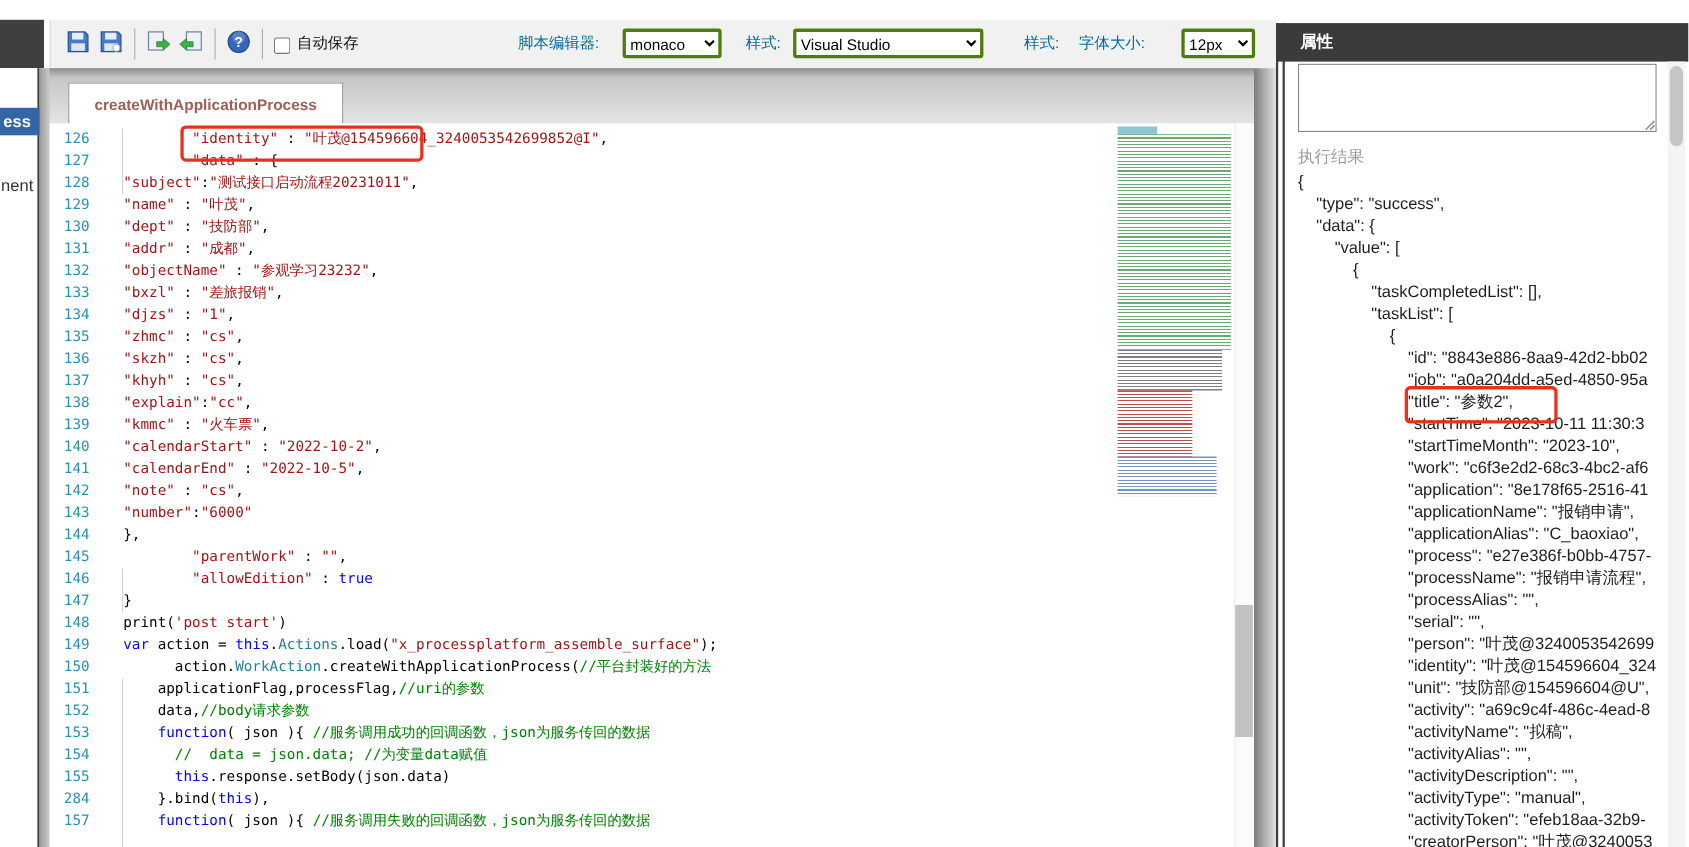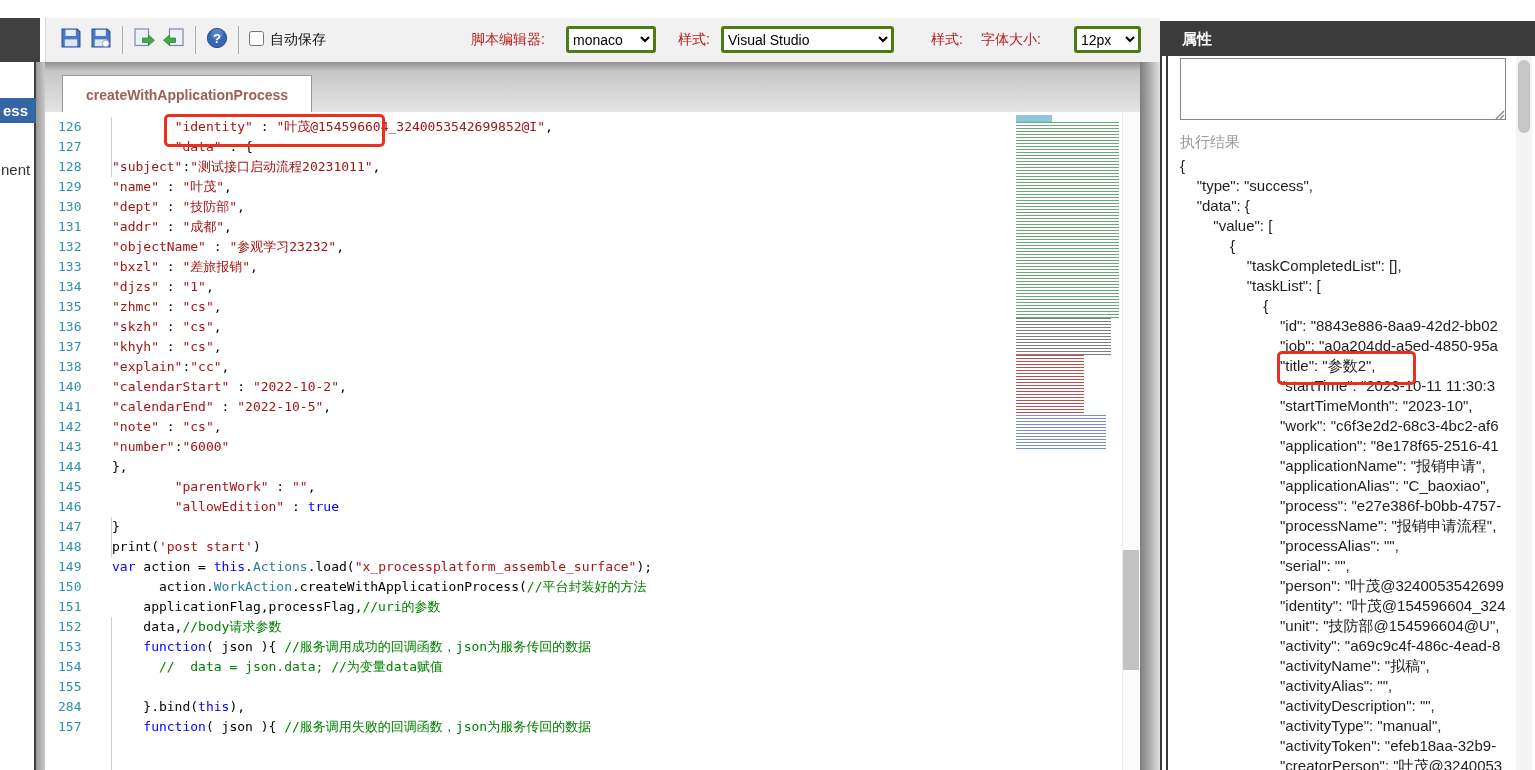--- a/index.html
+++ b/index.html
@@ -14,25 +14,25 @@
   .bg-item{position:absolute;left:1px;top:99px;color:#333;font-size:15px;}
   .corner-block{position:absolute;left:0;top:18px;width:40px;height:44px;background:#3f3f3f;}
   .left-shadow{position:absolute;left:36px;top:62px;width:19px;height:708px;
                background:linear-gradient(to right,#9a9a9a,rgba(255,255,255,0));}
   
   .toolbar{position:absolute;left:45px;top:18px;width:1115px;height:44px;background:#f1f1f1;
            display:flex;align-items:center;border-left:1px solid #d7d7d7;}
   .tb-icons{display:flex;align-items:center;padding-left:10px;}
   .tb-btn{width:24px;height:24px;margin:0 3px;display:flex;align-items:center;justify-content:center;cursor:pointer;}
   .tb-sep{width:1px;height:28px;background:#adadad;margin:0 6px;}
-  .tb-check{display:flex;align-items:flex-start;margin-left:4px;}
+  .tb-check{display:flex;align-items:flex-end;margin-left:4px;}
   .tb-check input{width:15px;height:15px;margin:0 6px 0 0;}
   .tb-label{font-size:14px;color:#111;}
   .tb-right{position:absolute;left:0;top:0;width:100%;height:100%;}
-  .tb-right .lbl{position:absolute;top:13px;font-size:14px;color:#b91c1c;}
+  .tb-right .lbl{position:absolute;top:13px;font-size:14px;color:#0369a1;}
   .tb-right select{position:absolute;top:8px;height:27px;font-size:14px;font-family:"Liberation Sans",sans-serif;
                    background:#fff;border:3px solid #4d7c0f;border-radius:3px;}
   
   .editor{position:absolute;left:45px;top:62px;width:1095px;height:708px;background:#7dd3fc;}
   .tabstrip{position:absolute;left:0;top:0;width:100%;height:50px;
             background:linear-gradient(to bottom,#8f8f8f 0,#c6c6c6 9px,#e4e4e4 100%);}
   .tab{position:absolute;left:17px;top:13px;width:248px;height:38px;background:#fff;
        border:1px solid #9a9a9a;border-bottom:none;display:flex;align-items:center;justify-content:center;
        font-size:14px;font-weight:bold;color:#A05E55;}
   .codearea{position:absolute;left:0;top:50px;right:0;bottom:0;background:#fff;overflow:hidden;}
@@ -213,20 +213,24 @@
         </div>
         <div class="row">
           <div class="ln">137</div>
           <div class="ct"><span class="tk-s">"khyh"</span><span class="tk-p"> : </span><span class="tk-s">"cs"</span><span class="tk-p">,</span></div>
         </div>
         <div class="row">
           <div class="ln">138</div>
           <div class="ct"><span class="tk-s">"explain"</span><span class="tk-p">:</span><span class="tk-s">"cc"</span><span class="tk-p">,</span></div>
         </div>
         <div class="row">
+          <div class="ln">139</div>
+          <div class="ct"><span class="tk-s">"kmmc"</span><span class="tk-p"> : </span><span class="tk-s">"火车票"</span><span class="tk-p">,</span></div>
+        </div>
+        <div class="row">
           <div class="ln">140</div>
           <div class="ct"><span class="tk-s">"calendarStart"</span><span class="tk-p"> : </span><span class="tk-s">"2022-10-2"</span><span class="tk-p">,</span></div>
         </div>
         <div class="row">
           <div class="ln">141</div>
           <div class="ct"><span class="tk-s">"calendarEnd"</span><span class="tk-p"> : </span><span class="tk-s">"2022-10-5"</span><span class="tk-p">,</span></div>
         </div>
         <div class="row">
           <div class="ln">142</div>
           <div class="ct"><span class="tk-s">"note"</span><span class="tk-p"> : </span><span class="tk-s">"cs"</span><span class="tk-p">,</span></div>
@@ -274,20 +278,21 @@
         <div class="row">
           <div class="ln">153</div>
           <div class="ct"><span class="tk-p">    </span><span class="tk-k">function</span><span class="tk-p">( json ){ </span><span class="tk-c">//服务调用成功的回调函数，json为服务传回的数据</span></div>
         </div>
         <div class="row">
           <div class="ln">154</div>
           <div class="ct"><span class="tk-p">      </span><span class="tk-c">//  data = json.data; //为变量data赋值</span></div>
         </div>
         <div class="row">
           <div class="ln">155</div>
+          <div class="ct"><span class="tk-p">      </span><span class="tk-k">this</span><span class="tk-p">.response.setBody(json.data)</span></div>
         </div>
         <div class="row">
           <div class="ln">284</div>
           <div class="ct"><span class="tk-p">    }.bind(</span><span class="tk-k">this</span><span class="tk-p">),</span></div>
         </div>
         <div class="row">
           <div class="ln">157</div>
           <div class="ct"><span class="tk-p">    </span><span class="tk-k">function</span><span class="tk-p">( json ){ </span><span class="tk-c">//服务调用失败的回调函数，json为服务传回的数据</span></div>
         </div>
       </div>

